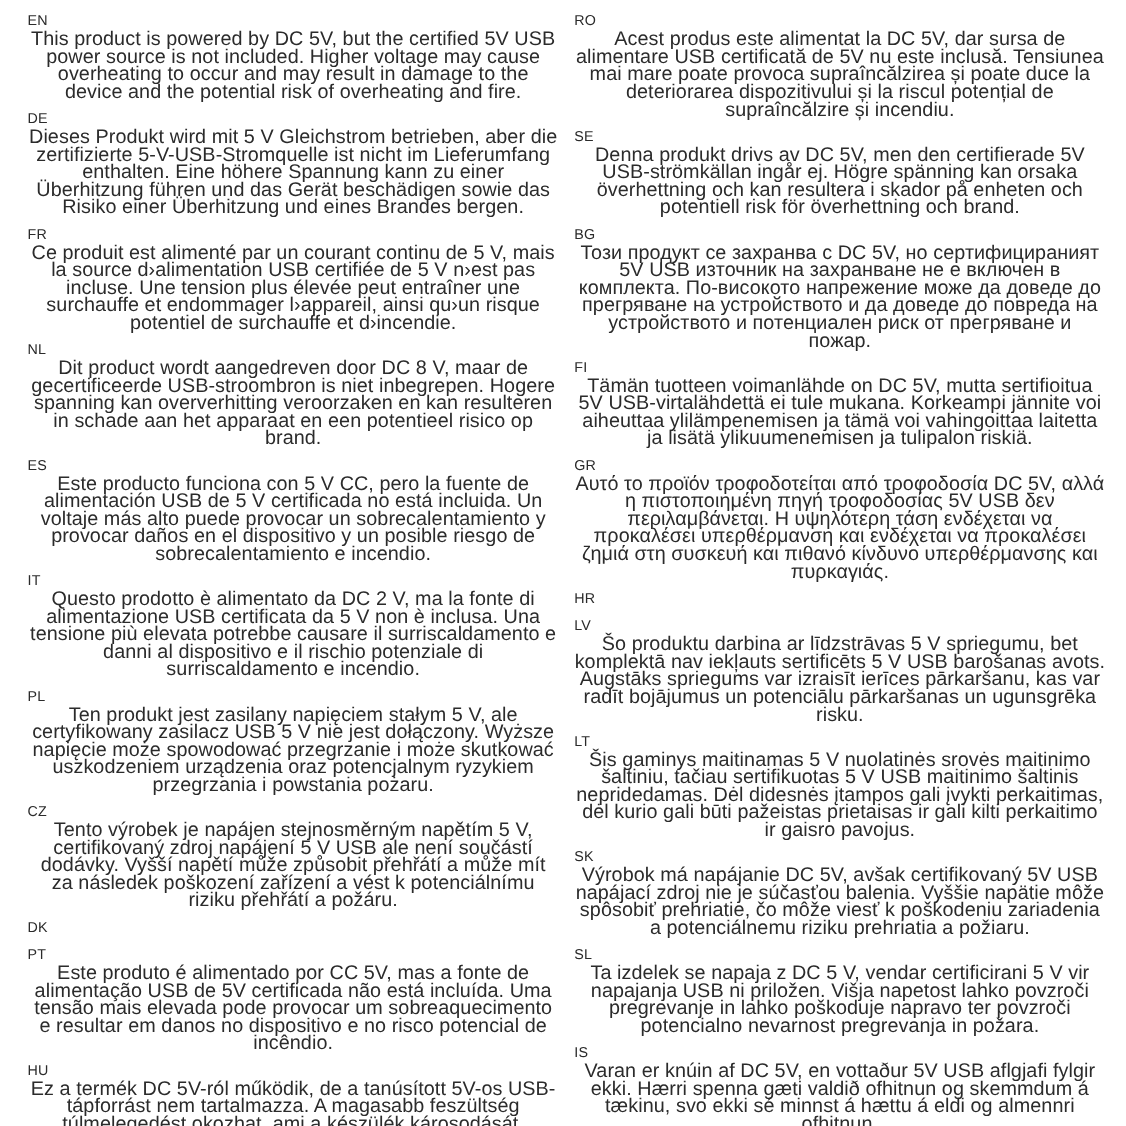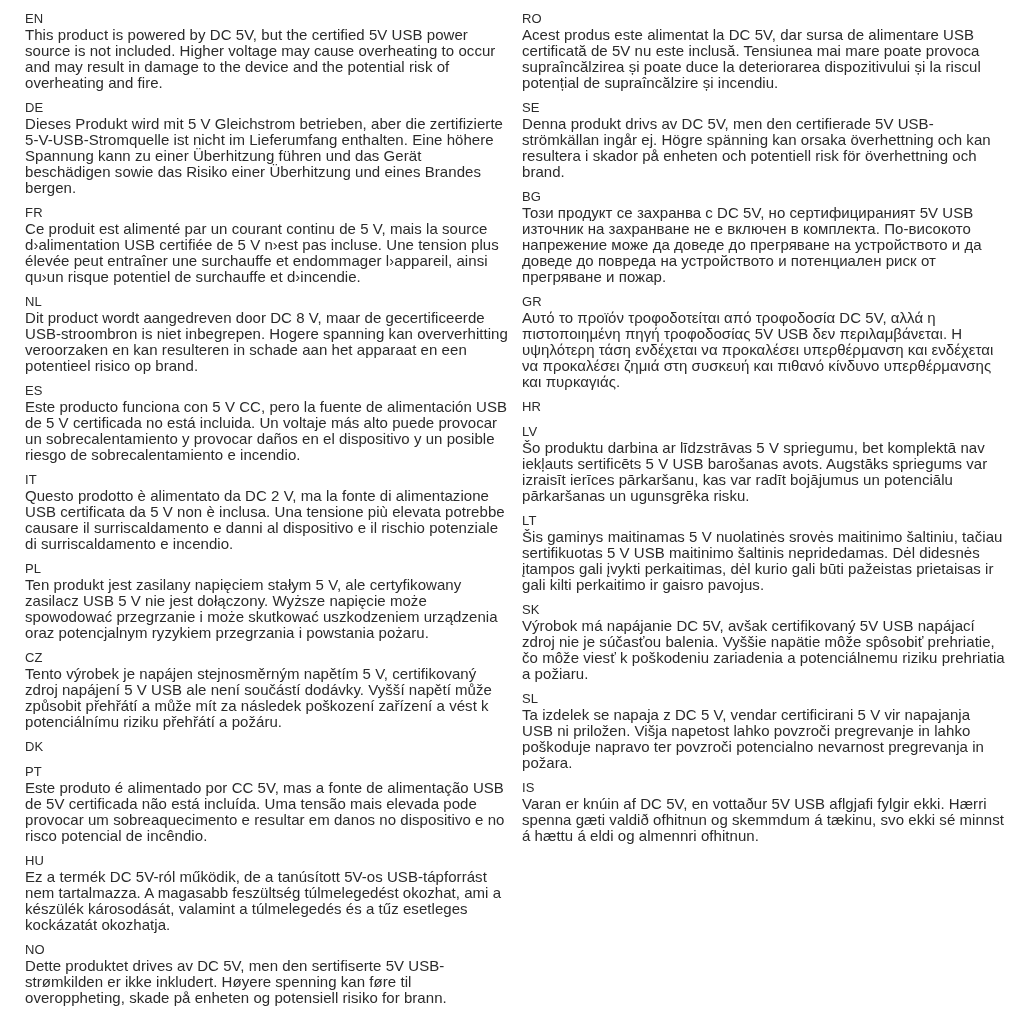--- a/index.html
+++ b/index.html
@@ -26,24 +26,24 @@
     }
     .lang-section {
       margin-bottom: 9px;
     }
     .lang-code {
       font-size: 13px;
       line-height: 16px;
       letter-spacing: 0.2px;
     }
     .lang-text {
-      font-size: 15px;
+      font-size: 18px;
       line-height: 16px;
       letter-spacing: 0.05px;
-      text-align: left;
+      text-align: center;
     }
   </style>
 </head>
 <body>
 
 <div class="page">
   <div class="col" id="col-left">
       <section class="lang-section">
         <div class="lang-code">EN</div>
         <p class="lang-text">This product is powered by DC 5V, but the certified 5V USB power source is not included. Higher voltage may cause overheating to occur and may result in damage to the device and the potential risk of overheating and fire.</p>
@@ -99,20 +99,22 @@
       </section>
       <section class="lang-section">
         <div class="lang-code">SE</div>
         <p class="lang-text">Denna produkt drivs av DC 5V, men den certifierade 5V USB-strömkällan ingår ej. Högre spänning kan orsaka överhettning och kan resultera i skador på enheten och potentiell risk för överhettning och brand.</p>
       </section>
       <section class="lang-section">
         <div class="lang-code">BG</div>
         <p class="lang-text">Този продукт се захранва с DC 5V, но сертифицираният 5V USB източник на захранване не е включен в комплекта. По-високото напрежение може да доведе до прегряване на устройството и да доведе до повреда на устройството и потенциален риск от прегряване и пожар.</p>
       </section>
       <section class="lang-section">
+        <div class="lang-code">FI</div>
+        <p class="lang-text">Tämän tuotteen voimanlähde on DC 5V, mutta sertifioitua 5V USB-virtalähdettä ei tule mukana. Korkeampi jännite voi aiheuttaa ylilämpenemisen ja tämä voi vahingoittaa laitetta ja lisätä ylikuumenemisen ja tulipalon riskiä.</p>
       </section>
       <section class="lang-section">
         <div class="lang-code">GR</div>
         <p class="lang-text">Αυτό το προϊόν τροφοδοτείται από τροφοδοσία DC 5V, αλλά η πιστοποιημένη πηγή τροφοδοσίας 5V USB δεν περιλαμβάνεται. Η υψηλότερη τάση ενδέχεται να προκαλέσει υπερθέρμανση και ενδέχεται να προκαλέσει ζημιά στη συσκευή και πιθανό κίνδυνο υπερθέρμανσης και πυρκαγιάς.</p>
       </section>
       <section class="lang-section">
         <div class="lang-code">HR</div>
       </section>
       <section class="lang-section">
         <div class="lang-code">LV</div>

